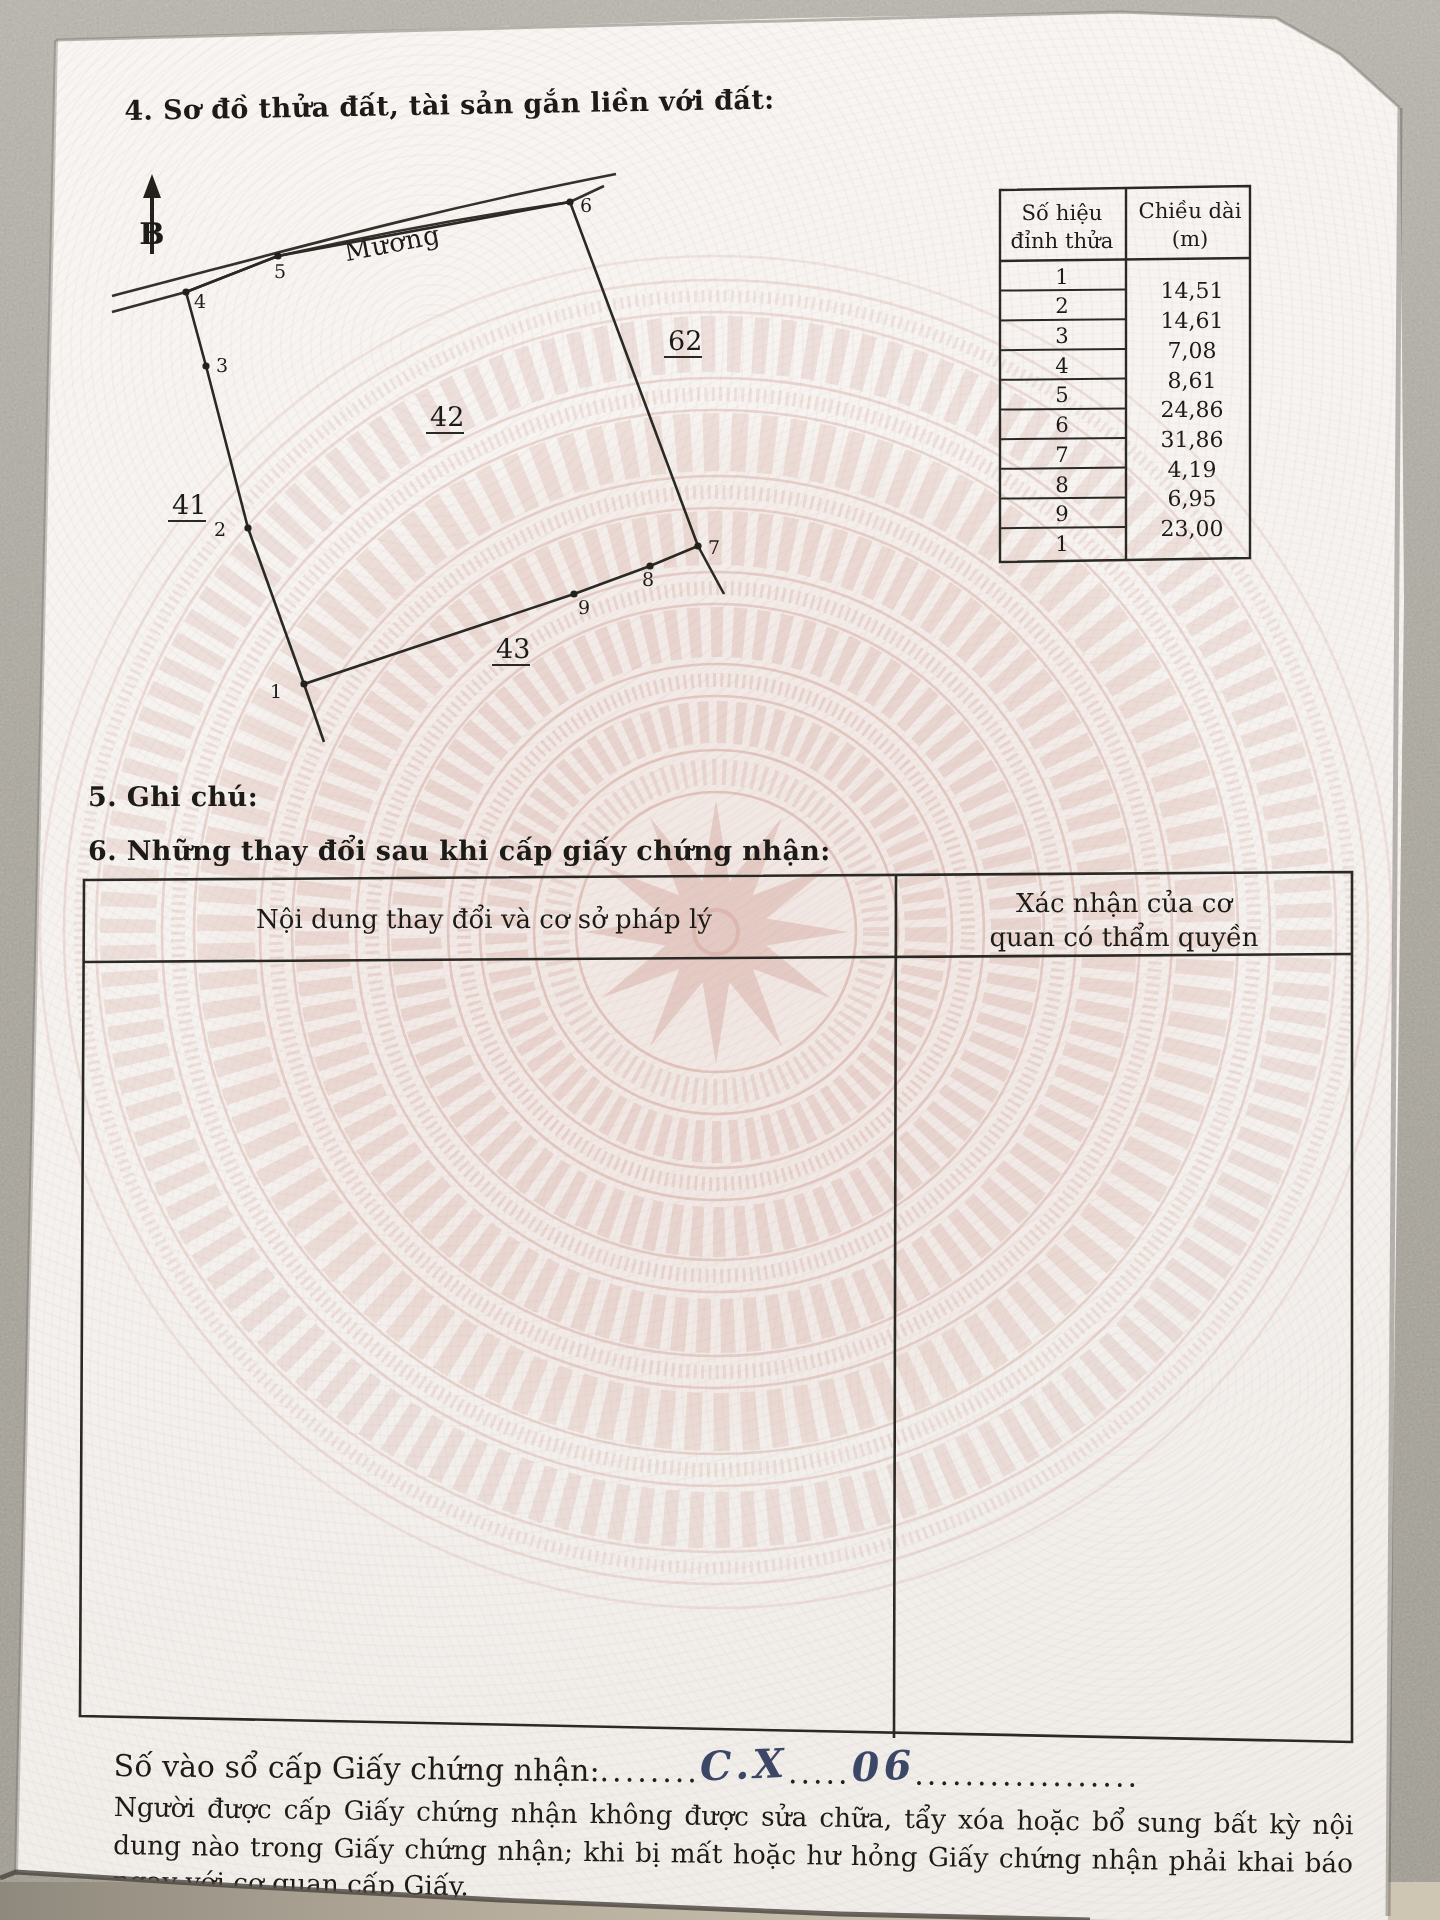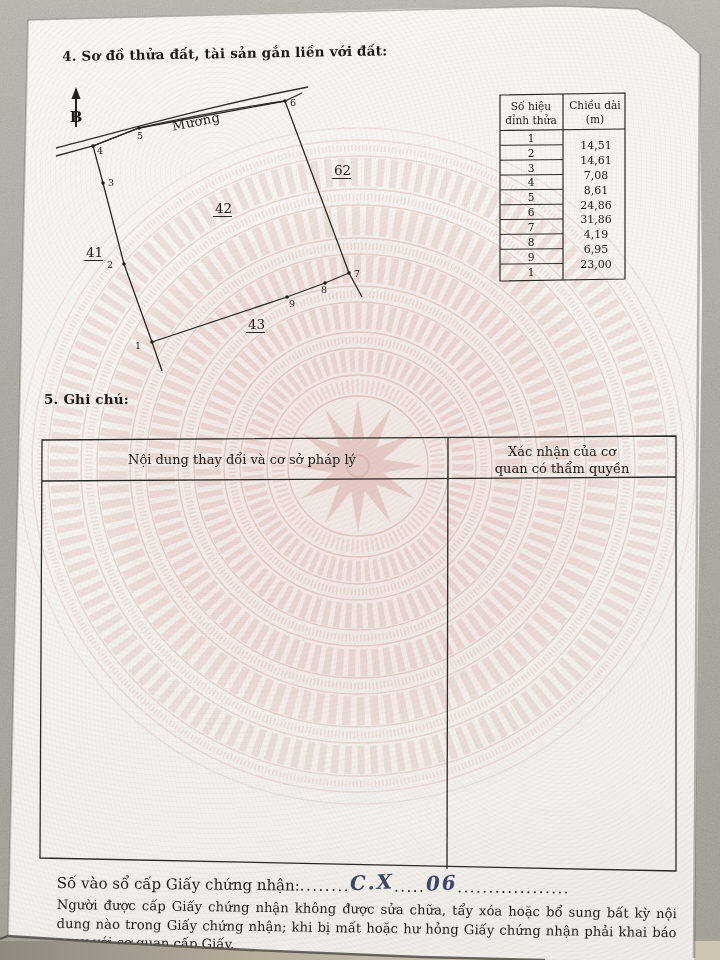--- a/index.html
+++ b/index.html
@@ -83,20 +83,21 @@
           <circle cx="358" cy="466" r="318" fill="none" stroke="#cf9d93" stroke-width="6" opacity="0.2" stroke-dasharray="1.5 2.2"></circle>
           <circle cx="358" cy="466" r="326" fill="none" stroke="#cf9d93" stroke-width="1.3" opacity="0.28"></circle>
           <circle cx="358" cy="466" r="338" fill="none" stroke="#cf9d93" stroke-width="1.3" opacity="0.2"></circle>
         </g>
       <polygon id="drum-star" fill="#cf9d93" opacity="0.38" points="358.0,400.0 364.7,440.9 391.0,408.8 376.4,447.6 415.2,433.0 383.1,459.3 424.0,466.0 383.1,472.7 415.2,499.0 376.4,484.4 391.0,523.2 364.7,491.1 358.0,532.0 351.3,491.1 325.0,523.2 339.6,484.4 300.8,499.0 332.9,472.7 292.0,466.0 332.9,459.3 300.8,433.0 339.6,447.6 325.0,408.8 351.3,440.9"></polygon>
       <circle cx="358" cy="466" r="11" fill="none" stroke="#cf9d93" stroke-width="2" opacity="0.4"></circle>
     </svg>
 
     <div class="heading h-s4">4. Sơ đồ thửa đất, tài sản gắn liền với đất:</div>
     <div class="heading h-s5">5. Ghi chú:</div>
+    <div class="heading h-s6">6. Những thay đổi sau khi cấp giấy chứng nhận:</div>
 
     <svg class="linework" width="720" height="960">
 
       <g>
         <line x1="76" y1="127" x2="76" y2="96" stroke="#23211c" stroke-width="2"></line>
         <polygon points="76,87 71.5,99 80.5,99" fill="#23211c"></polygon>
         <text class="north-b" x="76" y="122" text-anchor="middle">B</text>
       </g>
 
       <g stroke="#33312b" stroke-width="1.3" fill="none">

